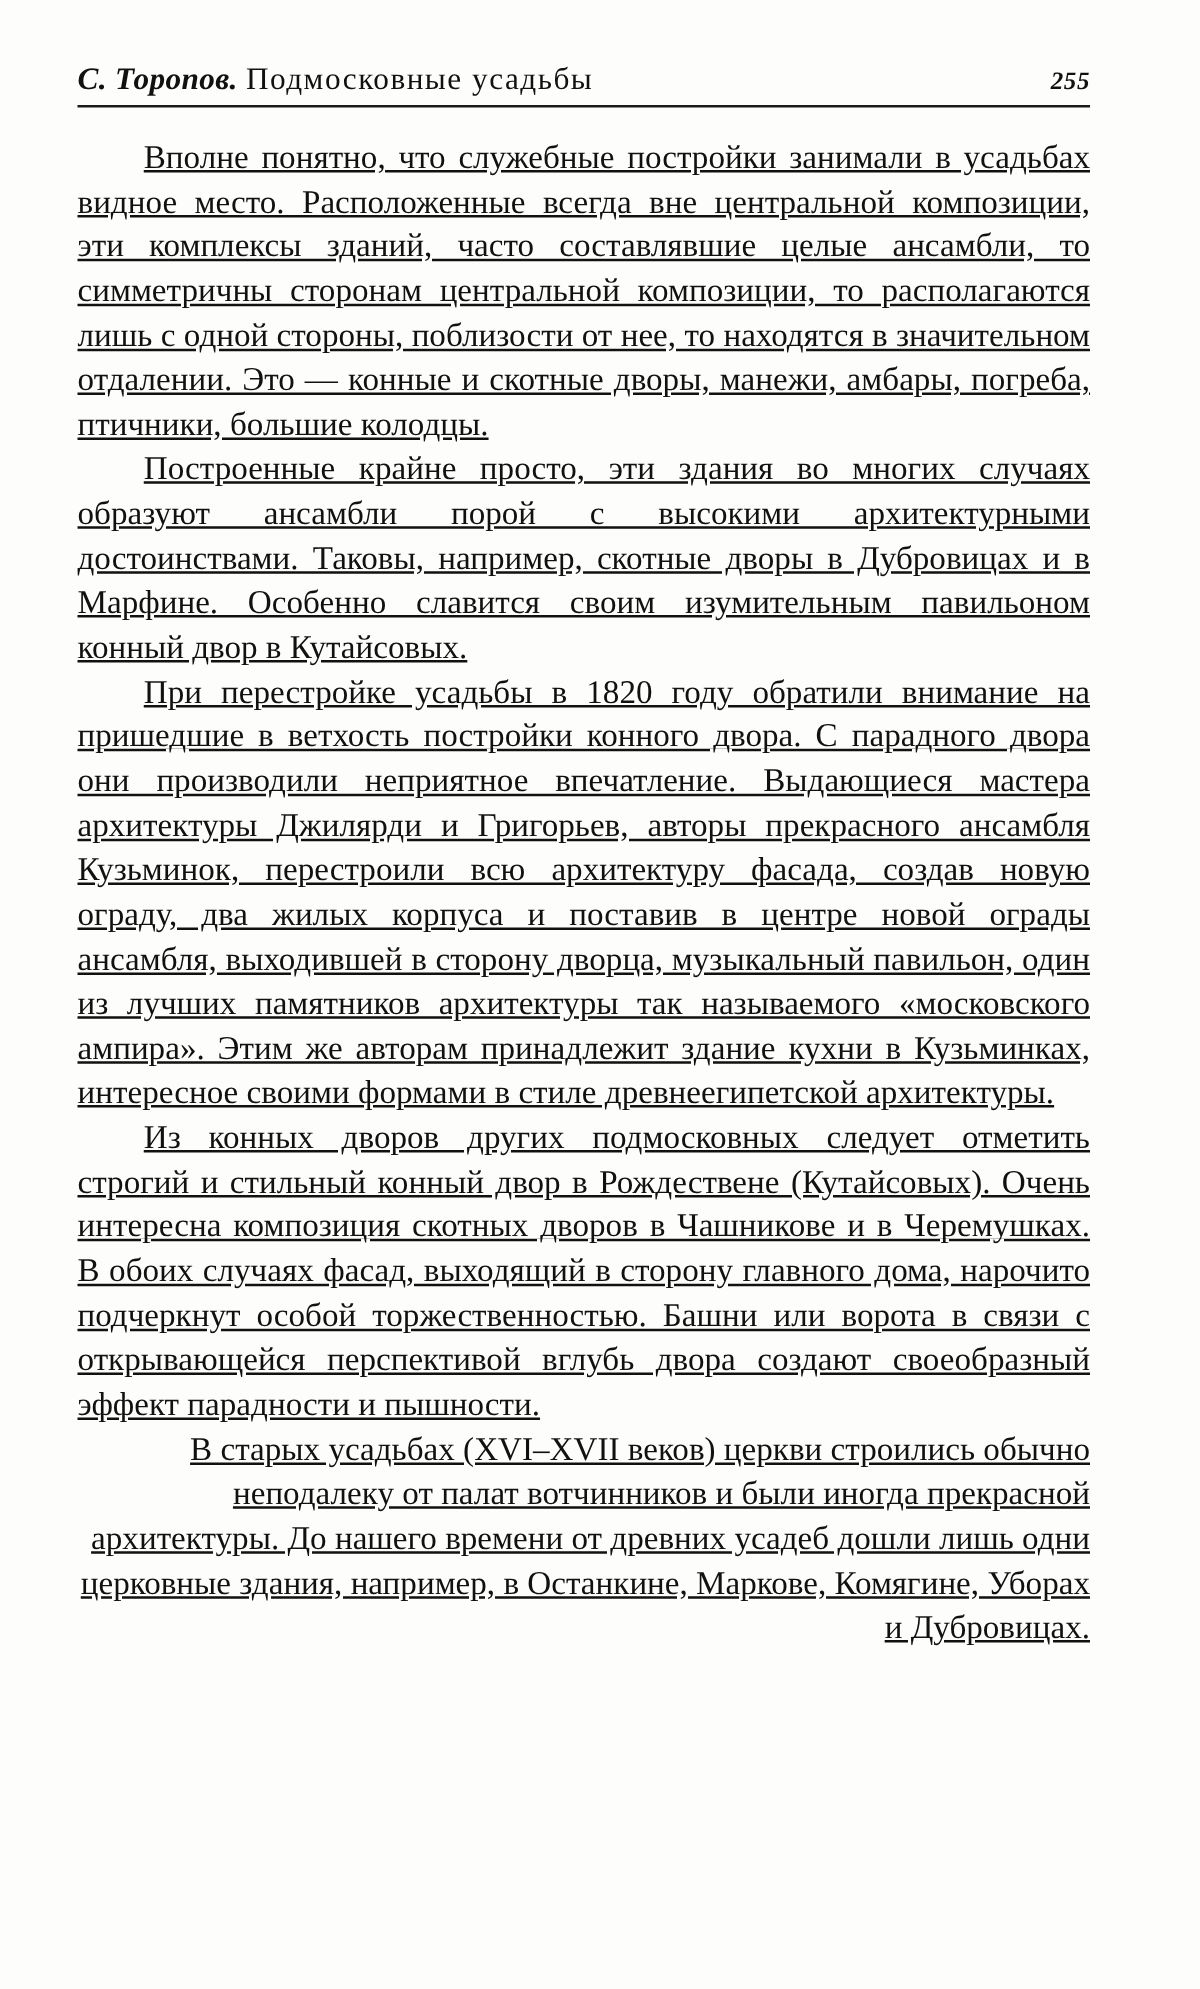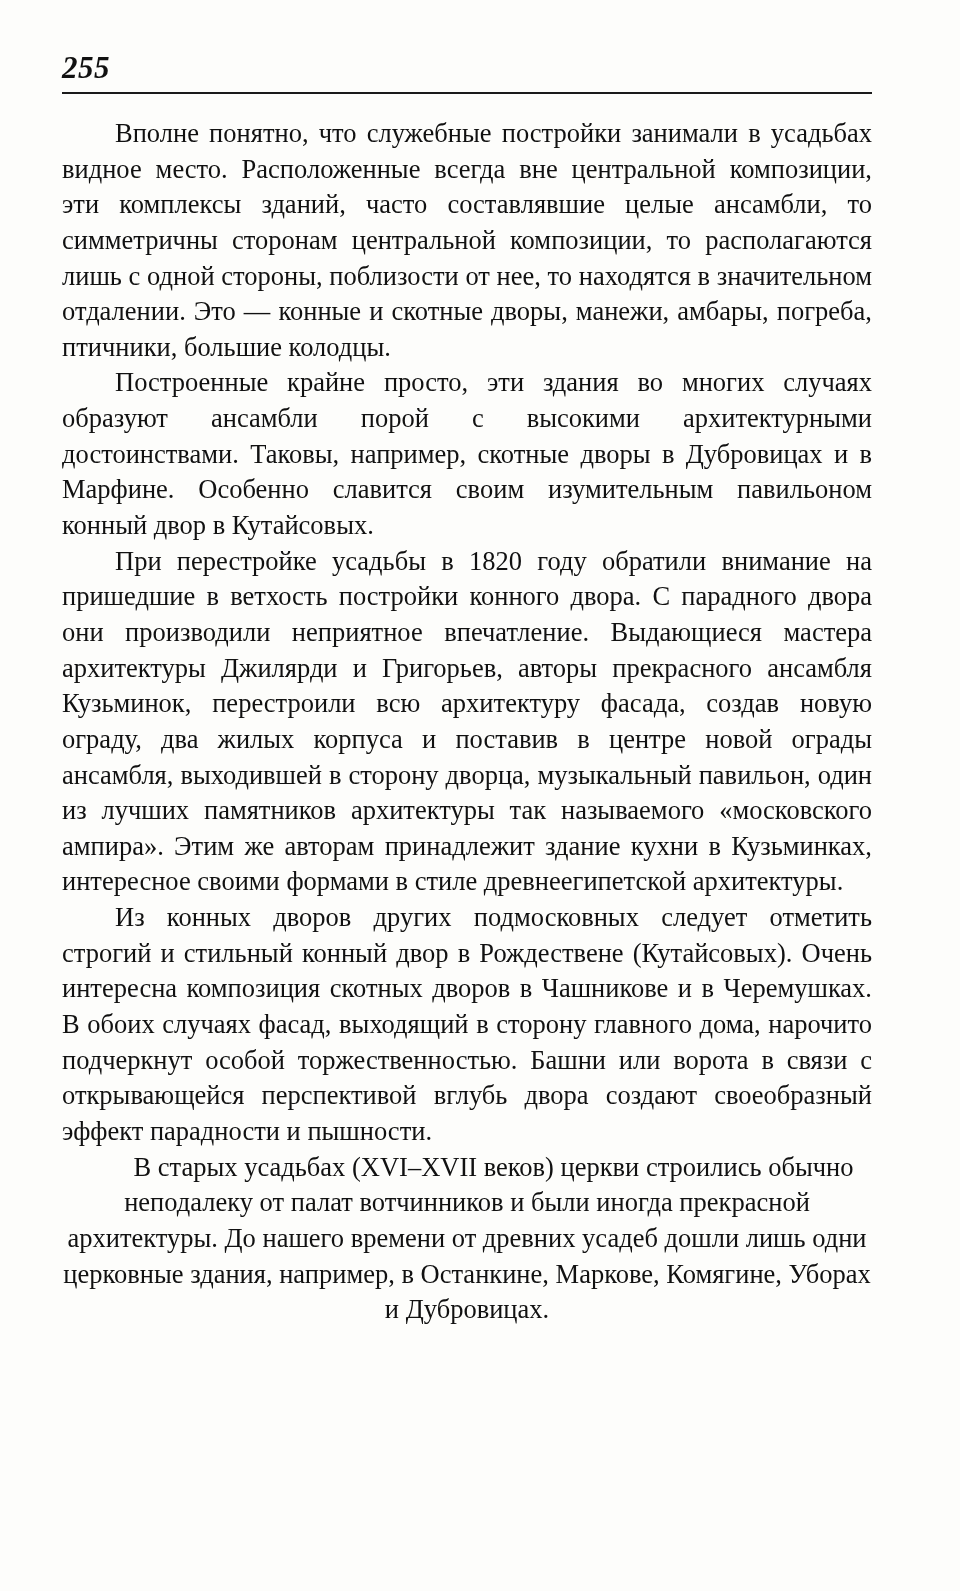--- a/index.html
+++ b/index.html
@@ -43,48 +43,53 @@
   }
   .running-head .rh-left .author {
     font-style: italic;
     font-weight: 600;
   }
   .running-head .rh-left .title {
     font-style: normal;
     letter-spacing: 1.2px;
   }
   .running-head .rh-right {
-    font-size: 31px;
+    font-size: 20px;
     font-weight: 700;
     font-style: italic;
     letter-spacing: 0.5px;
   }
   .body-text {
     margin-top: 22px;
     font-size: 26.5px;
     line-height: 1.345;
     text-align: justify;
     text-justify: inter-word;
     hyphens: manual;
   }
   .body-text p {
     margin: 0;
     text-indent: 2.0em;
+    text-decoration: underline;
   }
   .body-text p:last-child {
-    text-align: center;
+    text-align: right;
   }
 </style>
 </head>
 <body>
 
 <div class="page">
   <div class="page-inner">
 
     <div class="running-head">
+      <div class="rh-left">
+        <span class="author">С. Торопов.</span>
+        <span class="title">Подмосковные усадьбы</span>
+      </div>
       <div class="rh-right">255</div>
     </div>
 
     <div class="body-text">
       <p>Вполне понятно, что служебные постройки занимали в усадьбах видное место. Расположенные всегда вне центральной композиции, эти комплексы зданий, часто составлявшие целые ансамбли, то симметричны сторонам центральной композиции, то располагаются лишь с одной стороны, поблизости от нее, то находятся в значительном отдалении. Это — конные и скотные дворы, манежи, амбары, погреба, птичники, большие колодцы.</p>
       <p>Построенные крайне просто, эти здания во многих случаях образуют ансамбли порой с высокими архитектурными достоинствами. Таковы, например, скотные дворы в Дубровицах и в Марфине. Особенно славится своим изумительным павильоном конный двор в Кутайсовых.</p>
       <p>При перестройке усадьбы в 1820 году обратили внимание на пришедшие в ветхость постройки конного двора. С парадного двора они производили неприятное впечатление. Выдающиеся мастера архитектуры Джилярди и Григорьев, авторы прекрасного ансамбля Кузьминок, перестроили всю архитектуру фасада, создав новую ограду, два жилых корпуса и поставив в центре новой ограды ансамбля, выходившей в сторону дворца, музыкальный павильон, один из лучших памятников архитектуры так называемого «московского ампира». Этим же авторам принадлежит здание кухни в Кузьминках, интересное своими формами в стиле древнеегипетской архитектуры.</p>
       <p>Из конных дворов других подмосковных следует отметить строгий и стильный конный двор в Рождествене (Кутайсовых). Очень интересна композиция скотных дворов в Чашникове и в Черемушках. В обоих случаях фасад, выходящий в сторону главного дома, нарочито подчеркнут особой торжественностью. Башни или ворота в связи с открывающейся перспективой вглубь двора создают своеобразный эффект парадности и пышности.</p>
       <p>В старых усадьбах (XVI–XVII веков) церкви строились обычно неподалеку от палат вотчинников и были иногда прекрасной архитектуры. До нашего времени от древних усадеб дошли лишь одни церковные здания, например, в Останкине, Маркове, Комягине, Уборах и Дубровицах.</p>
     </div>

